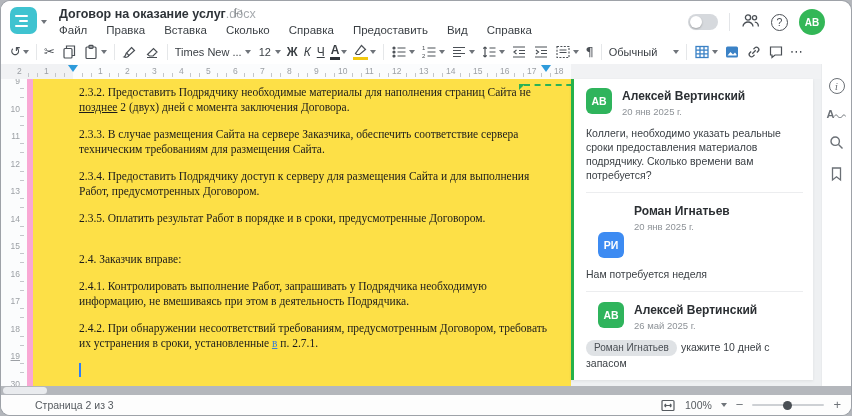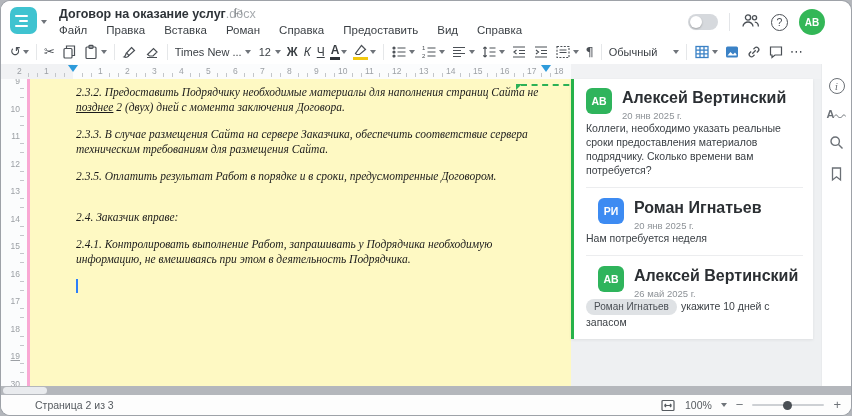--- a/index.html
+++ b/index.html
@@ -47,41 +47,41 @@
   .hruler{position:absolute;left:0;top:63px;right:30px;height:15px;background:#fbfcfd;border-bottom:1px solid #eceef0;overflow:hidden;}
   .hruler .mzone{position:absolute;top:0;bottom:0;background:#f1f2f4;}
   .rnum{position:absolute;top:2px;font-size:8.5px;color:#9ca0a5;}
   .rtick{position:absolute;top:9px;width:1px;height:4px;background:#c3c6ca;}
   .marker{position:absolute;width:0;height:0;border:5px solid transparent;border-top:7px solid #2e9bdb;}
   .vruler{position:absolute;left:0;top:78px;bottom:29px;width:26px;background:#fbfcfd;overflow:hidden;}
   .vnum{position:absolute;right:7px;font-size:8.5px;color:#9ca0a5;}
   .vtick{position:absolute;right:3px;width:4px;height:1px;background:#c3c6ca;}
 
   
-  .pagearea{position:absolute;left:26px;top:78px;width:544px;bottom:29px;background:#fef9c3;border-left:3px solid #f9a8d4;font-style:italic;}
+  .pagearea{position:absolute;left:26px;top:78px;width:544px;bottom:29px;background:#fde047;border-left:6px solid #f9a8d4;}
   .doc{position:absolute;left:46px;top:6px;width:470px;font-family:"Liberation Serif","DejaVu Serif",serif;font-size:11.5px;line-height:15px;color:#1b1b1b;}
   .doc p{margin:0 0 12px 0;}
   .doc p.sp{margin-top:26px;}
   .ins{text-decoration:underline;}
   .insb{color:#3b7fd4;text-decoration:underline;}
   .cursor{width:2px;height:14px;background:#2d7ff9;margin-top:2px;}
   .connector{position:absolute;left:491px;top:5px;width:80px;border-top:2px dashed #2bb156;}
   .conn-arrow{position:absolute;left:486px;top:5px;width:0;height:0;border-top:6px solid #2bb156;border-right:6px solid transparent;}
 
   
   .panel{position:absolute;left:570px;right:30px;top:78px;bottom:29px;background:#eef0f2;}
   .ccard{position:absolute;left:0;top:0;right:8px;min-height:212px;background:#fff;border-left:3px solid #27b24a;box-sizing:border-box;padding:9px 10px 10px 12px;box-shadow:0 1px 3px rgba(0,0,0,.07);}
   .chead{display:flex;gap:10px;align-items:flex-start;}
   .av{width:26px;height:26px;border-radius:6px;color:#fff;font-size:10.5px;font-weight:bold;display:flex;align-items:center;justify-content:center;position:relative;flex:0 0 auto;}
   .av::after{content:'';position:absolute;left:3px;bottom:-4px;border:4px solid transparent;}
   .av.green{background:#2fb45c;}.av.green::after{border-top-color:#2fb45c;}
-  .av.blue{background:#3d8bf2;}.av.blue::after{border-top-color:#3d8bf2;}
-  .cname{font-size:16px;font-weight:bold;color:#2b2f33;padding-top:1px;}
+  .av.blue{background:#3d8bf2;margin-top:29px;}.av.blue::after{border-top-color:#3d8bf2;}
+  .cname{font-size:12px;font-weight:bold;color:#2b2f33;padding-top:1px;}
   .cdate{font-size:9.5px;color:#8d9297;margin-top:3px;}
-  .cbody{font-size:10.5px;line-height:14px;color:#3c4146;}
+  .cbody{font-size:10.5px;line-height:14px;color:#3c4146;margin-top:9px;}
   .cdiv{border:0;border-top:1px solid #ecedef;margin:10px 0;}
   .reply{padding-left:12px;}
   .pill{display:inline-block;background:#dfe2e5;border-radius:9px;padding:1px 8px;font-size:10px;color:#4a4f55;margin-right:4px;}
 
   
   .rail{position:absolute;right:0;top:63px;bottom:29px;width:30px;background:#fff;border-left:1px solid #e9ebed;display:flex;flex-direction:column;align-items:center;padding-top:14px;gap:15px;box-sizing:border-box;color:#6b7076;}
   .infoc{width:16px;height:16px;border-radius:50%;border:1.2px solid #6b7076;font-size:9.5px;display:flex;align-items:center;justify-content:center;box-sizing:border-box;font-style:italic;font-family:"DejaVu Serif",serif;}
   .spell{font-size:11px;font-weight:bold;line-height:10px;text-align:center;color:#6b7076;}
 
   
@@ -105,21 +105,21 @@
         <i></i>
         <i></i>
       </div>
     <span class="logo-caret car"></span>
     <div class="doc-title"><span>Договор на оказание услуг</span><span class="ext">.docx</span></div>
     <span class="flag">⚐</span>
     <div class="menurow">
       <span>Файл</span>
       <span>Правка</span>
       <span>Вставка</span>
-      <span>Роман</span>
+      <span>Сколько</span>
       <span>Справка</span>
       <span>Предоставить</span>
       <span>Вид</span>
       <span>Справка</span>
     </div>
     <div class="tb-right">
       <div class="toggle">
           <b></b>
         </div>
       <div class="vsep"></div>
@@ -389,23 +389,25 @@
       <span class="vtick" style="top: 293px;"></span>
       <span class="vnum" style="top: 299.5px;">30</span>
     </div>
 
   <div class="pagearea">
     <div class="conn-arrow"></div>
     <div class="connector"></div>
     <div class="doc">
       <p><span>2.3.2. Предоставить Подрядчику необходимые материалы для наполнения страниц Сайта не </span><span class="ins">позднее</span><span> 2 (двух) дней с момента заключения Договора.</span></p>
       <p>2.3.3. В случае размещения Сайта на сервере Заказчика, обеспечить соответствие сервера техническим требованиям для размещения Сайта.</p>
+      <p>2.3.4. Предоставить Подрядчику доступ к серверу для размещения Сайта и для выполнения Работ, предусмотренных Договором.</p>
       <p>2.3.5. Оплатить результат Работ в порядке и в сроки, предусмотренные Договором.</p>
       <p class="sp">2.4. Заказчик вправе:</p>
       <p>2.4.1. Контролировать выполнение Работ, запрашивать у Подрядчика необходимую информацию, не вмешиваясь при этом в деятельность Подрядчика.</p>
+      <p><span>2.4.2. При обнаружении несоответствий требованиям, предусмотренным Договором, требовать их устранения в сроки, установленные </span><span class="insb">в</span><span> п. 2.7.1.</span></p>
       <div class="cursor"></div>
     </div>
   </div>
 
   <div class="panel">
     <div class="ccard">
       <div class="chead">
         <div class="av green">АВ</div>
         <div>
           <div class="cname">Алексей Вертинский</div>

